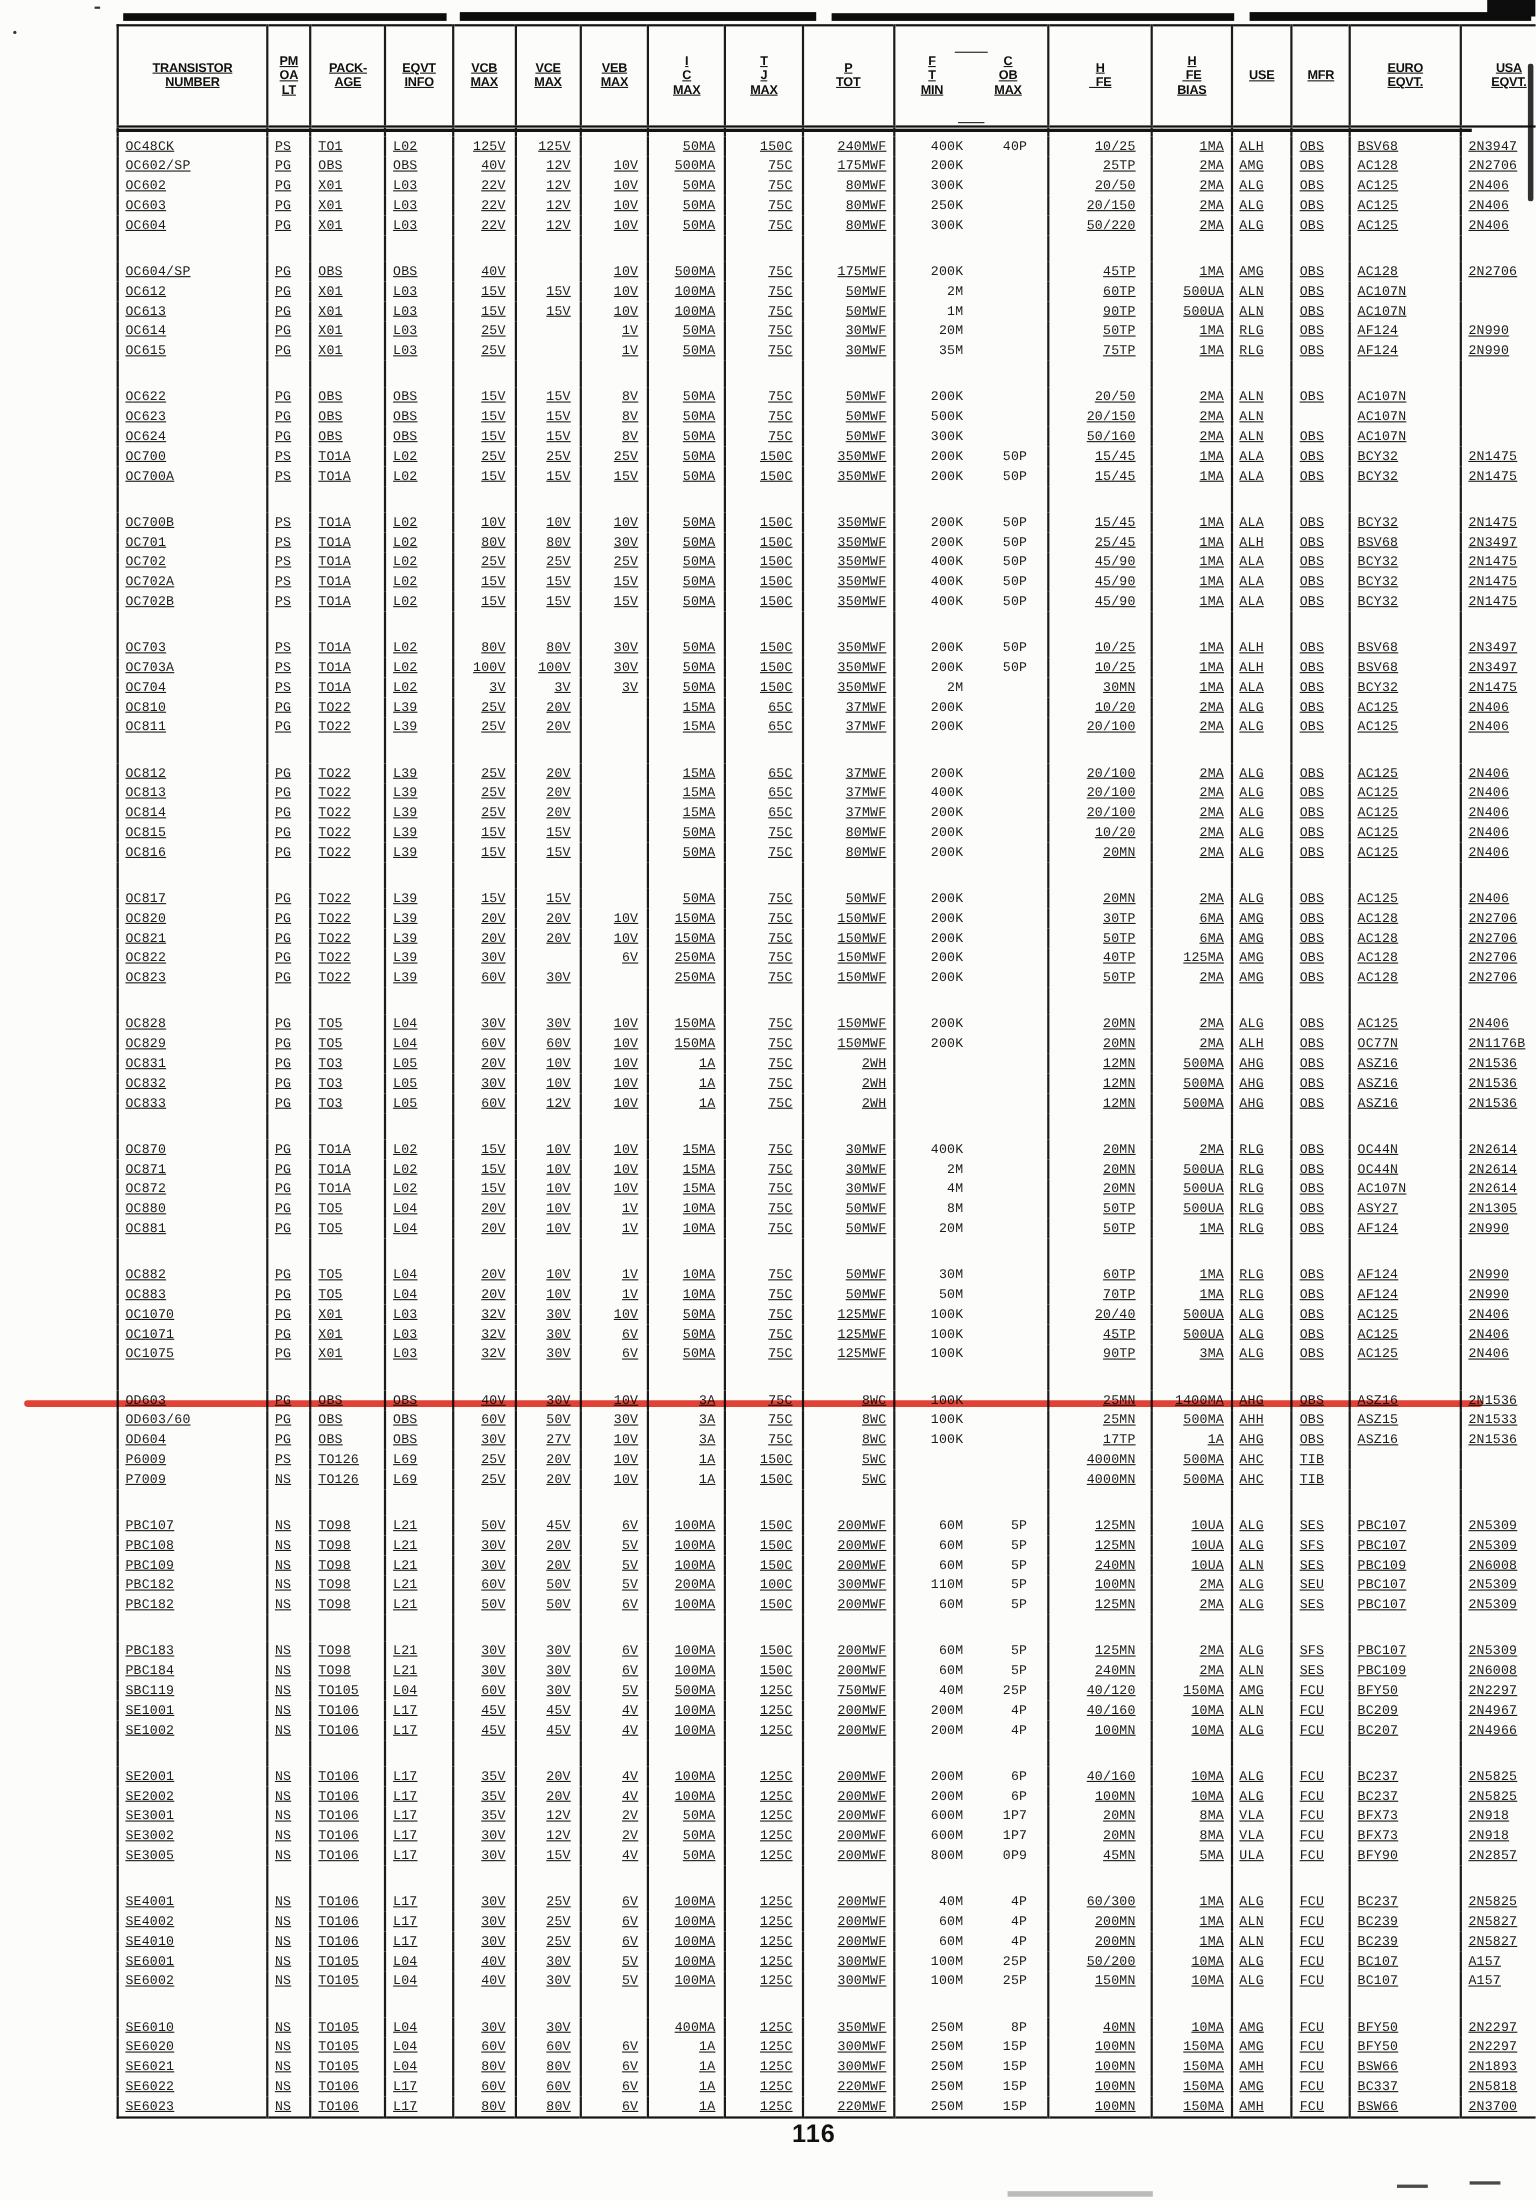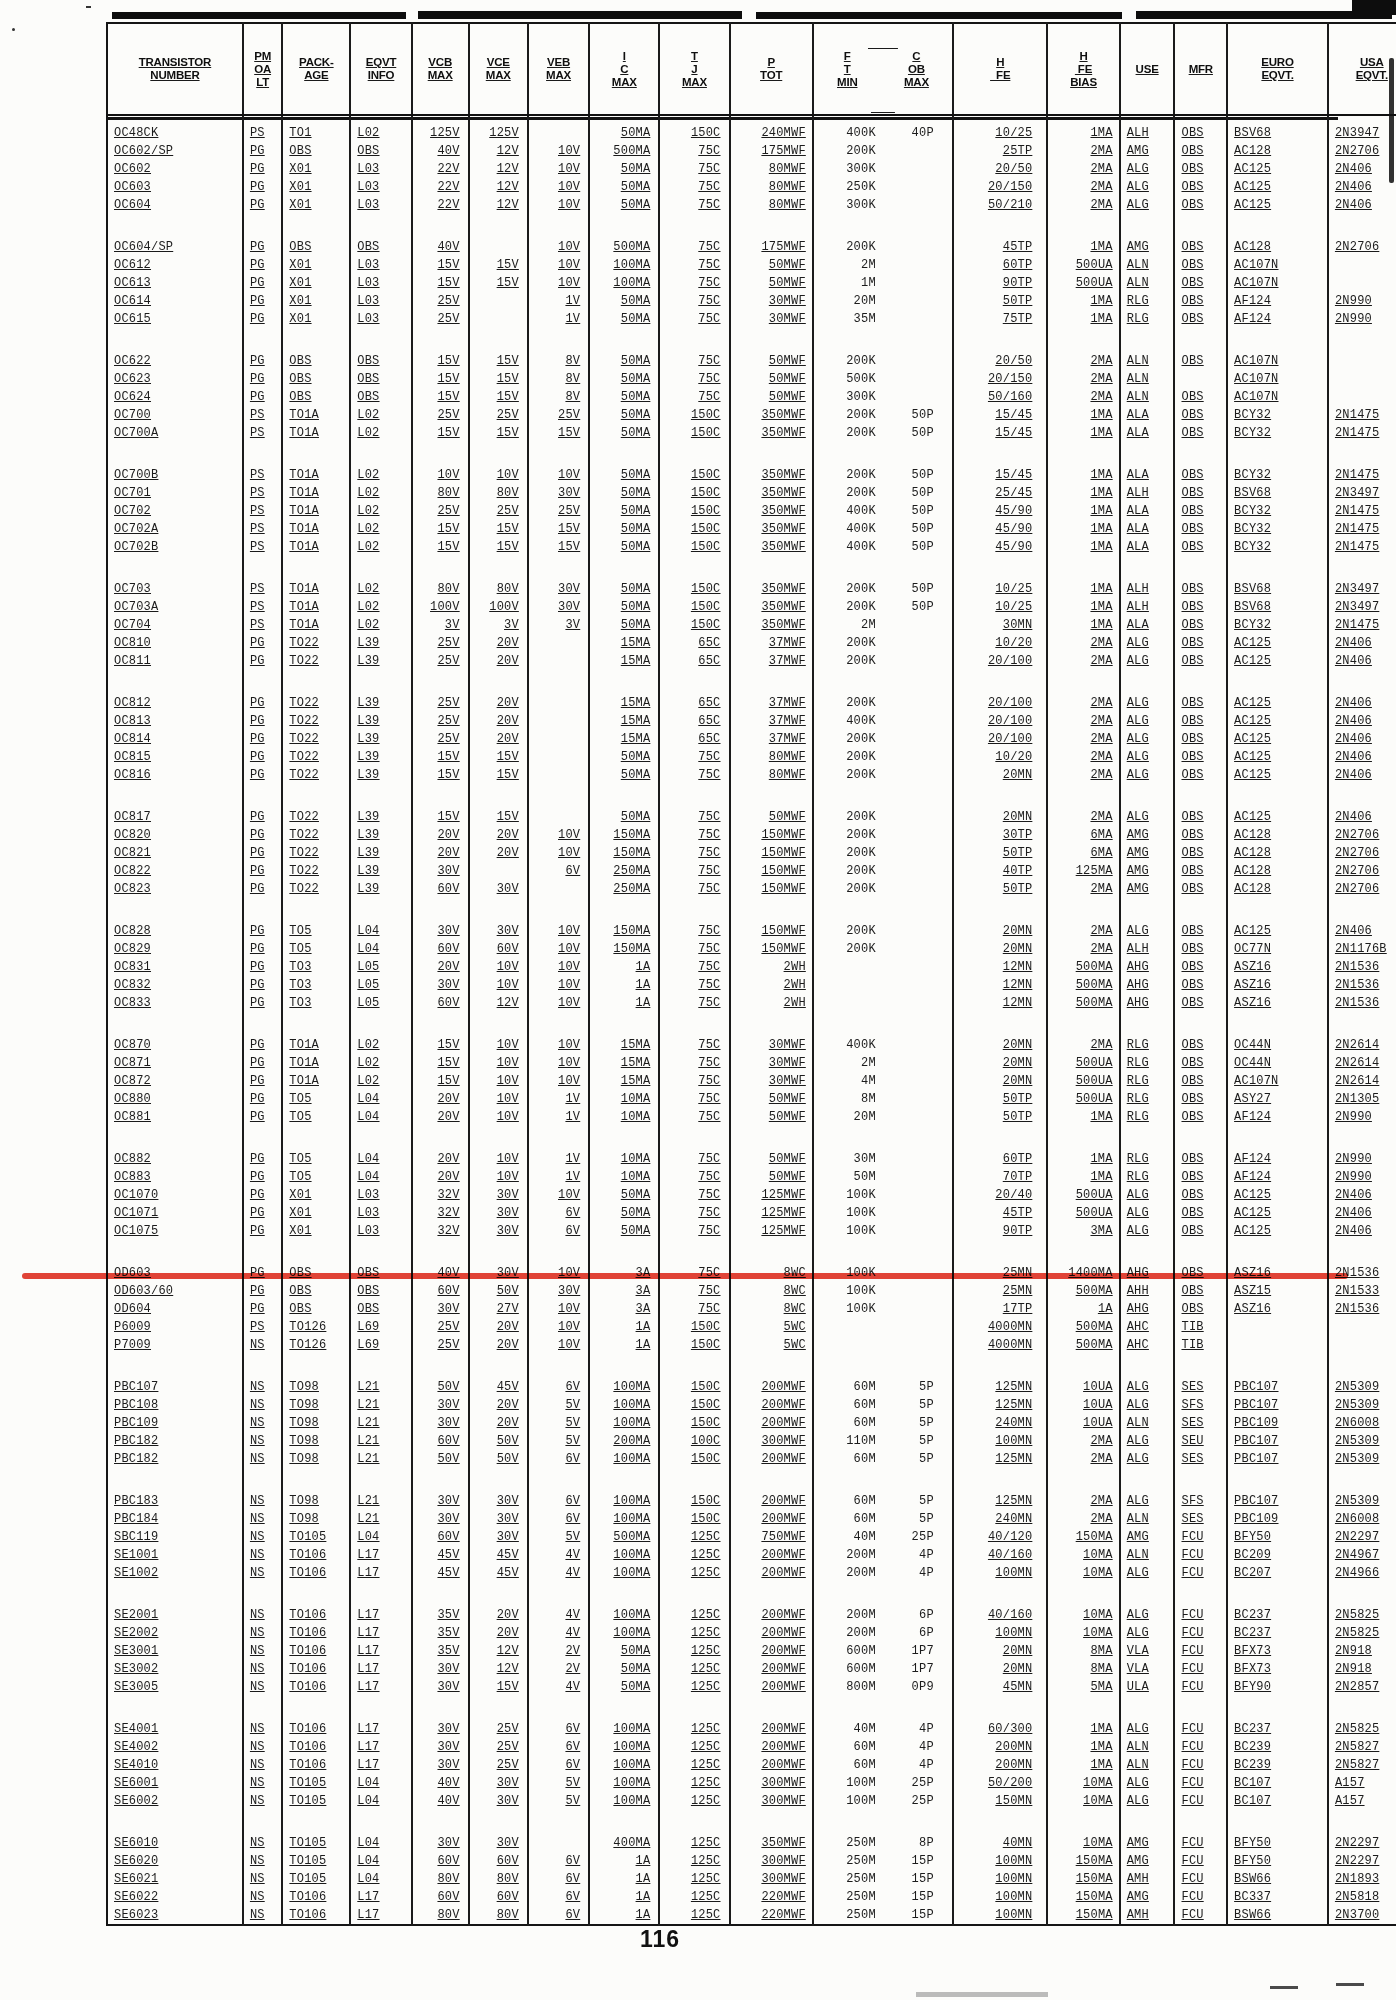--- a/index.html
+++ b/index.html
@@ -61,21 +61,21 @@
   td.al{text-align:left;padding-left:6px;}
   td.ar{text-align:right;padding-right:8px;}
   td.ac{text-align:center;}
   td.ptot{padding-right:6px;}
   td.hfe{padding-right:14px;}
   td.bias{padding-right:6px;}
   td.ftcob .ft{display:inline-block;width:62px;text-align:right;}
   td.ftcob .cob{display:inline-block;width:58px;text-align:right;padding-right:6px;}
   
   .page-number{
-    position:absolute;left:640px;top:1926px;width:120px;text-align:left;
+    position:absolute;left:640px;top:1926px;width:120px;text-align:right;
     font-family:"Liberation Sans","DejaVu Sans",sans-serif;
     font-weight:700;font-size:23px;color:#111;letter-spacing:1px;
   }
 </style>
 </head>
 <body>
 
 <div>
 
   <div class="artifact top-seg1"></div>
@@ -267,21 +267,21 @@
           <td class="al">PG</td>
           <td class="al">X01</td>
           <td class="al">L03</td>
           <td class="ar">22V</td>
           <td class="ar">12V</td>
           <td class="ar">10V</td>
           <td class="ar">50MA</td>
           <td class="ar">75C</td>
           <td class="ar ptot">80MWF</td>
           <td class="ftcob"><span class="ft">300K</span><span class="cob"></span></td>
-          <td class="ar hfe">50/210</td>
+          <td class="ar hfe">50/220</td>
           <td class="ar bias">2MA</td>
           <td class="al">ALG</td>
           <td class="al">OBS</td>
           <td class="al">AC125</td>
           <td class="al">2N406</td>
           <td class="ac">0</td>
         </tr>
         <tr class="gap">
           <td class="al"></td>
           <td class="al"></td>

